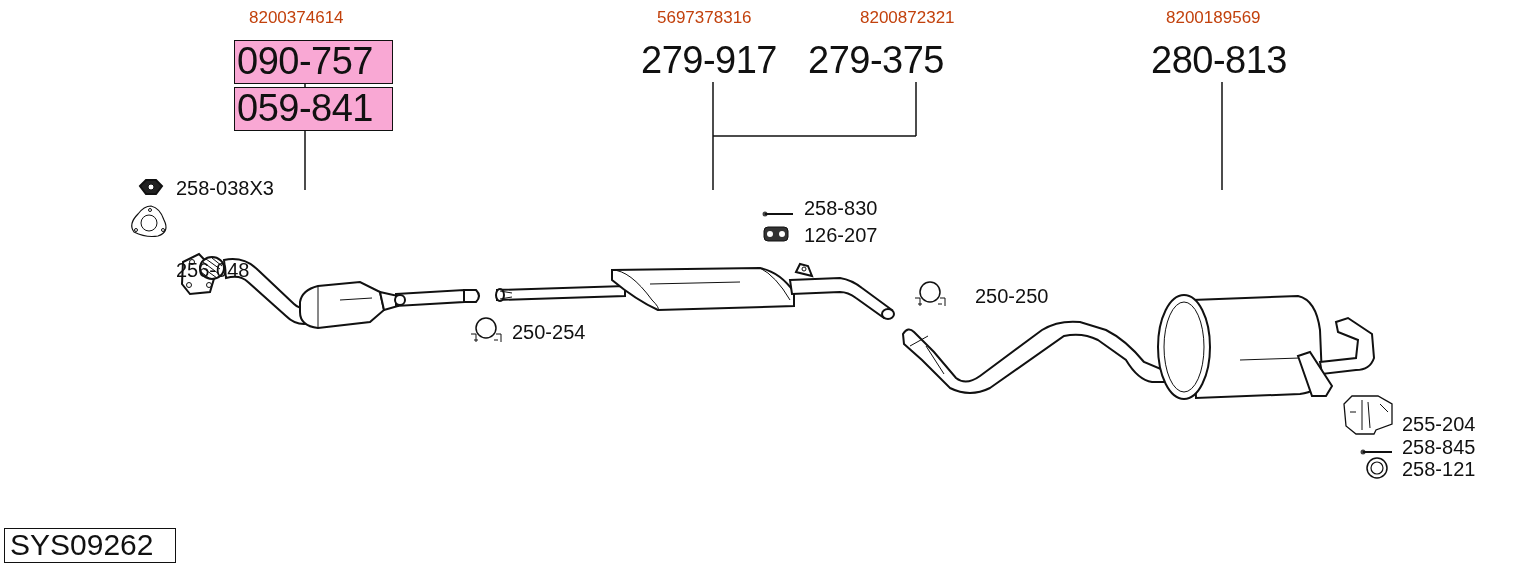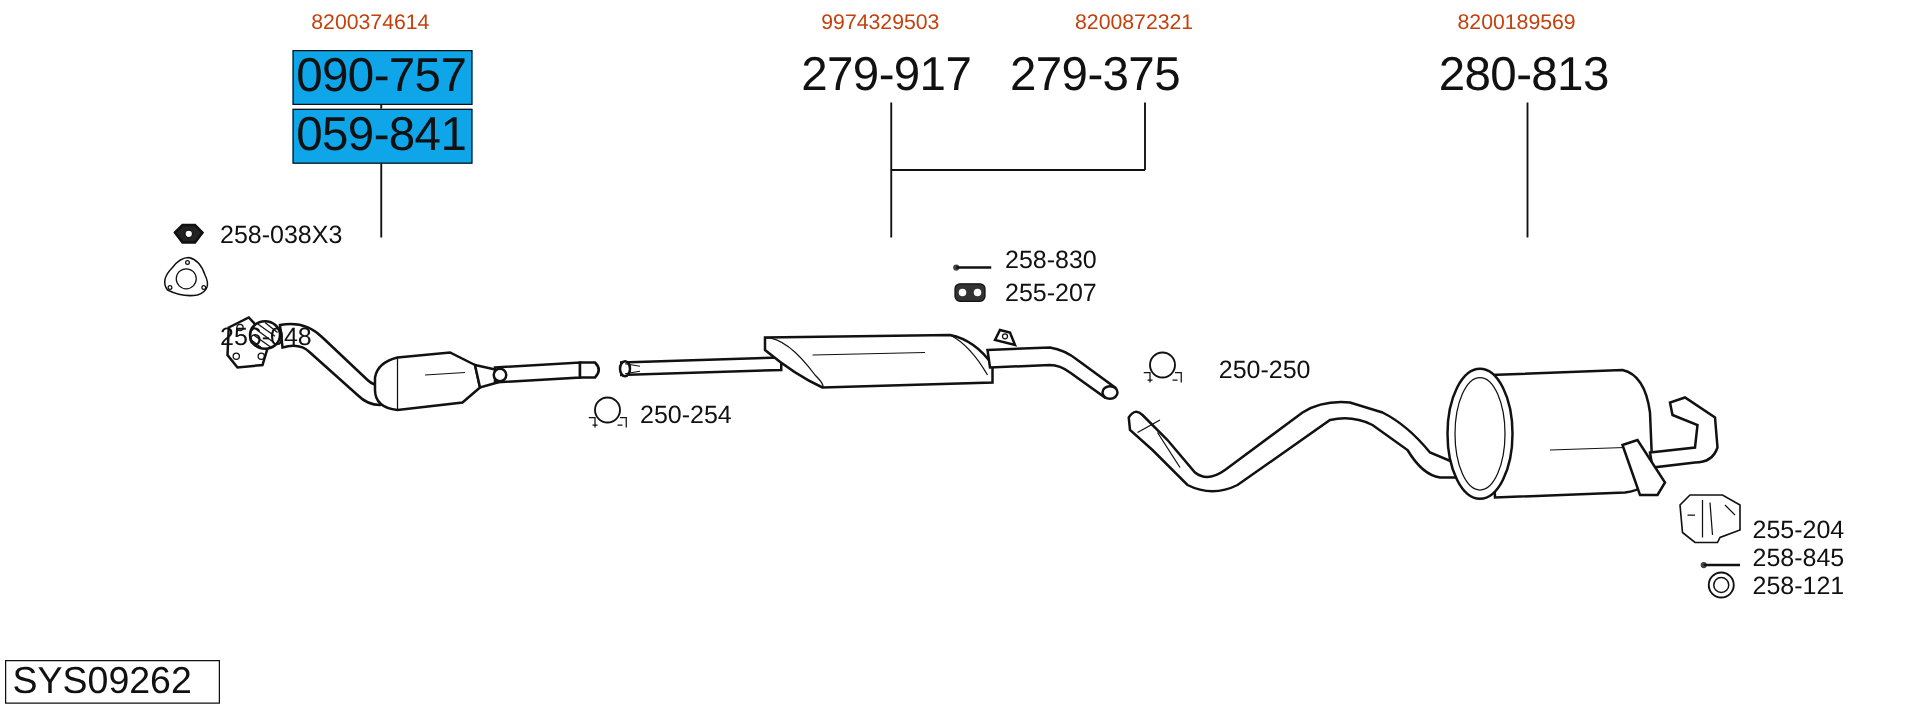--- a/index.html
+++ b/index.html
@@ -1,21 +1,21 @@
 <!DOCTYPE html>
 <html><head>
 <meta charset="utf-8">
 <style>
   html, body { margin: 0; padding: 0; background: #ffffff; }
   body { width: 1530px; height: 566px; position: relative; overflow: hidden;
          font-family: "Liberation Sans", sans-serif; color: #111; }
   .abs { position: absolute; }
   .oe { font-size: 17px; color: #c2410c; white-space: nowrap; }
   .pn { font-size: 38px; color: #111; white-space: nowrap; line-height: 1; letter-spacing: -0.5px; }
-  .boxed { border: 1.5px solid #111; padding: 1px 4px 3px 2px; background: #0ea5e9; }
+  .boxed { border: 1.5px solid #111; padding: 1px 19px 3px 2px; background: #f9a8d4; }
   .acc { font-size: 20px; color: #111; white-space: nowrap; line-height: 1; }
   .sys { font-size: 30px; border: 1.5px solid #111; padding: 1px 22px 2px 5px; line-height: 1; text-align: right; }
   svg { position: absolute; left: 0; top: 0; }
   .ln { stroke: #111; stroke-width: 1.5; fill: none; }
   .pipe { fill: #fff; stroke: #111; stroke-width: 2; }
   .thin { stroke: #111; stroke-width: 1; fill: none; }
 </style>
 </head>
 <body>
 
@@ -118,32 +118,32 @@
   <g>
     <circle class="thin" cx="1377" cy="468" r="10" style="stroke-width:1.5"></circle>
     <circle class="thin" cx="1377" cy="468" r="6" style="stroke-width:1.2"></circle>
   </g>
 </svg>
 
 <div class="abs oe" style="left:249px; top:8px;">8200374614</div>
 <div class="abs pn boxed" style="left:234px; top:40px;">090-757</div>
 <div class="abs pn boxed" style="left:234px; top:87px;">059-841</div>
 
-<div class="abs oe" style="left:657px; top:8px;">9974329503</div>
+<div class="abs oe" style="left:657px; top:8px;">5697378316</div>
 <div class="abs pn" style="left:641px; top:41px;">279-917</div>
 
 <div class="abs oe" style="left:860px; top:8px;">8200872321</div>
 <div class="abs pn" style="left:808px; top:41px;">279-375</div>
 
 <div class="abs oe" style="left:1166px; top:8px;text-align:right;">8200189569</div>
 <div class="abs pn" style="left:1151px; top:41px;">280-813</div>
 
 <div class="abs acc" style="left:176px; top:178px;">258-038X3</div>
 <div class="abs acc" style="left:176px; top:216px;margin-top:44px;">256-048</div>
 <div class="abs acc" style="left:512px; top:322px;">250-254</div>
 <div class="abs acc" style="left:804px; top:198px;">258-830</div>
-<div class="abs acc" style="left:804px; top:225px;">255-207</div>
+<div class="abs acc" style="left:804px; top:225px;">126-207</div>
 <div class="abs acc" style="left:957px; top:286px;margin-left:18px;">250-250</div>
 <div class="abs acc" style="left:1402px; top:414px;">255-204</div>
 <div class="abs acc" style="left:1402px; top:437px;">258-845</div>
 <div class="abs acc" style="left:1402px; top:459px;">258-121</div>
 
 <div class="abs sys" style="left:4px; top:528px;">SYS09262</div>
 
 </body></html>

